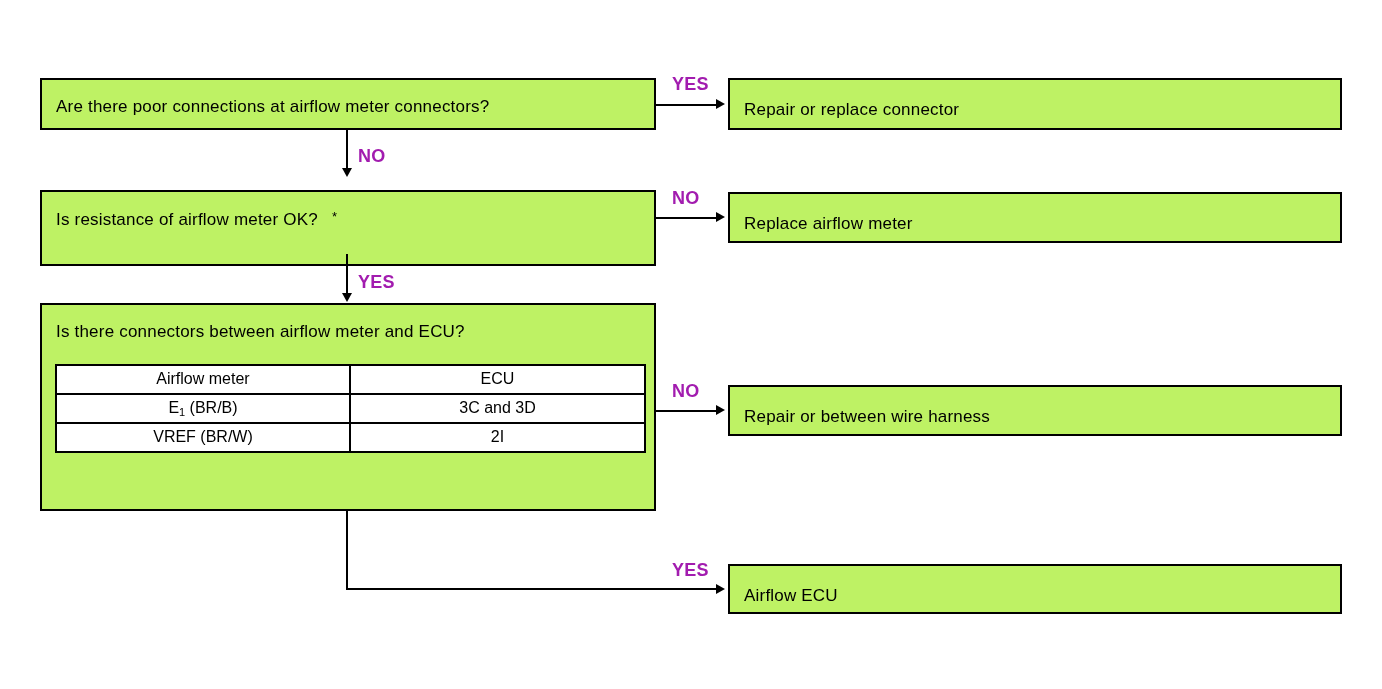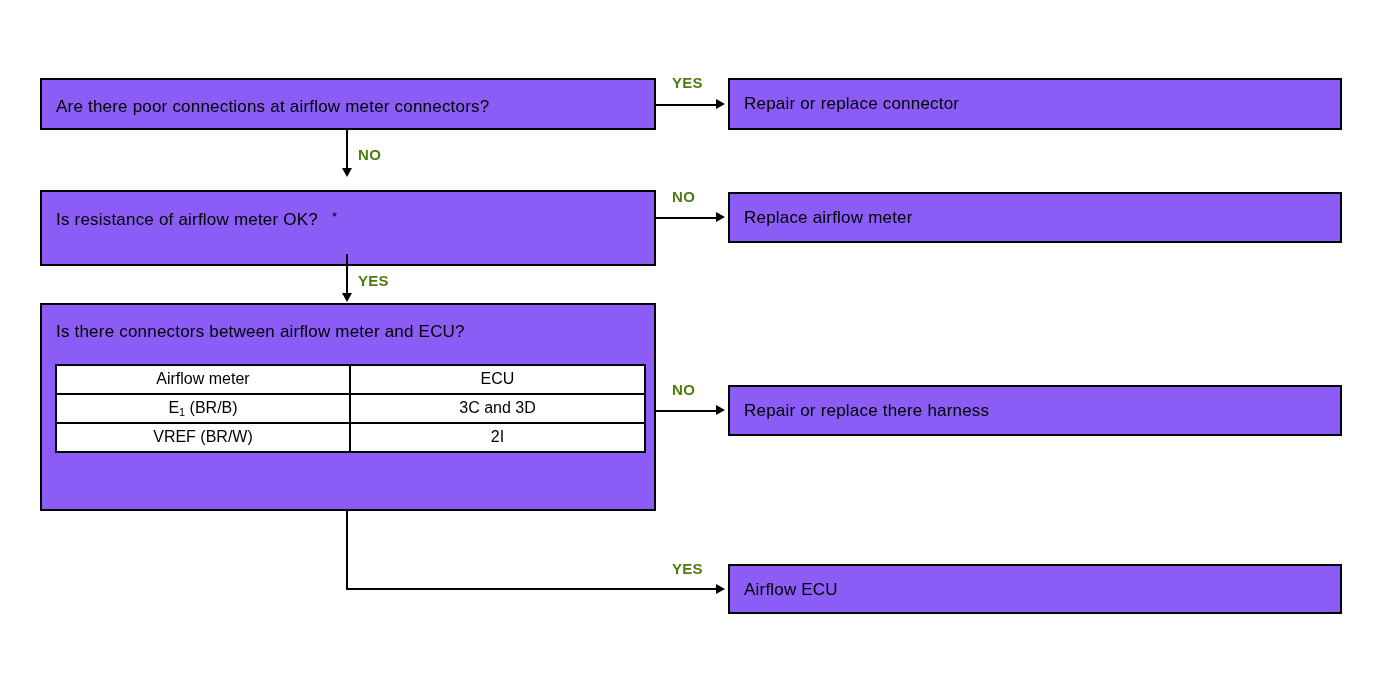--- a/index.html
+++ b/index.html
@@ -13,32 +13,32 @@
     height: 689px;
     background: #ffffff;
     font-family: "Liberation Sans", sans-serif;
     color: #000000;
     overflow: hidden;
   }
   .node {
     position: absolute;
     box-sizing: border-box;
     border: 2px solid #000000;
-    background: #8b5cf6;
+    background: #bef264;
   }
   .node-text {
     position: absolute;
     left: 14px;
     font-size: 17px;
     letter-spacing: .2px;
     white-space: nowrap;
     color: #000;
   }
   .q-text { top: 17px; }
-  .a-text { top: 14px; text-align: center; }
+  .a-text { top: 20px; text-align: center; }
 
   .footnote-mark {
     display: inline-block;
     font-size: 13px;
     vertical-align: 4px;
     padding-left: 14px;
   }
 
   
   .hline {
@@ -60,24 +60,24 @@
   }
   .arrow-down {
     position: absolute;
     width: 0; height: 0;
     border-top: 9px solid #000;
     border-left: 5px solid transparent;
     border-right: 5px solid transparent;
   }
   .edge-label {
     position: absolute;
-    font-size: 15px;
+    font-size: 18px;
     font-weight: bold;
     letter-spacing: .3px;
-    color: #4d7c0f;
+    color: #a21caf;
   }
 
   
   .wire-table {
     position: absolute;
     border-collapse: collapse;
     table-layout: fixed;
     background: #fff;
   }
   .wire-table td {
@@ -150,21 +150,21 @@
         </tr>
       </tbody>
     </table>
   </div>
 
   <div class="hline" style="left:656px; top:410px; width:62px;"></div>
   <div class="arrow-right" style="left:716px; top:405px;"></div>
   <div class="edge-label" style="left:672px; top:381px;">NO</div>
 
   <div class="node" style="left:728px; top:385px; width:614px; height:51px;">
-    <div class="node-text a-text">Repair or replace there harness</div>
+    <div class="node-text a-text">Repair or between wire harness</div>
   </div>
 
   <div class="vline" style="left:346px; top:511px; height:78px;"></div>
   <div class="hline" style="left:346px; top:588px; width:372px;"></div>
   <div class="arrow-right" style="left:716px; top:584px;"></div>
   <div class="edge-label" style="left:672px; top:560px;">YES</div>
 
   <div class="node" style="left:728px; top:564px; width:614px; height:50px;">
     <div class="node-text a-text">Airflow ECU</div>
   </div>

